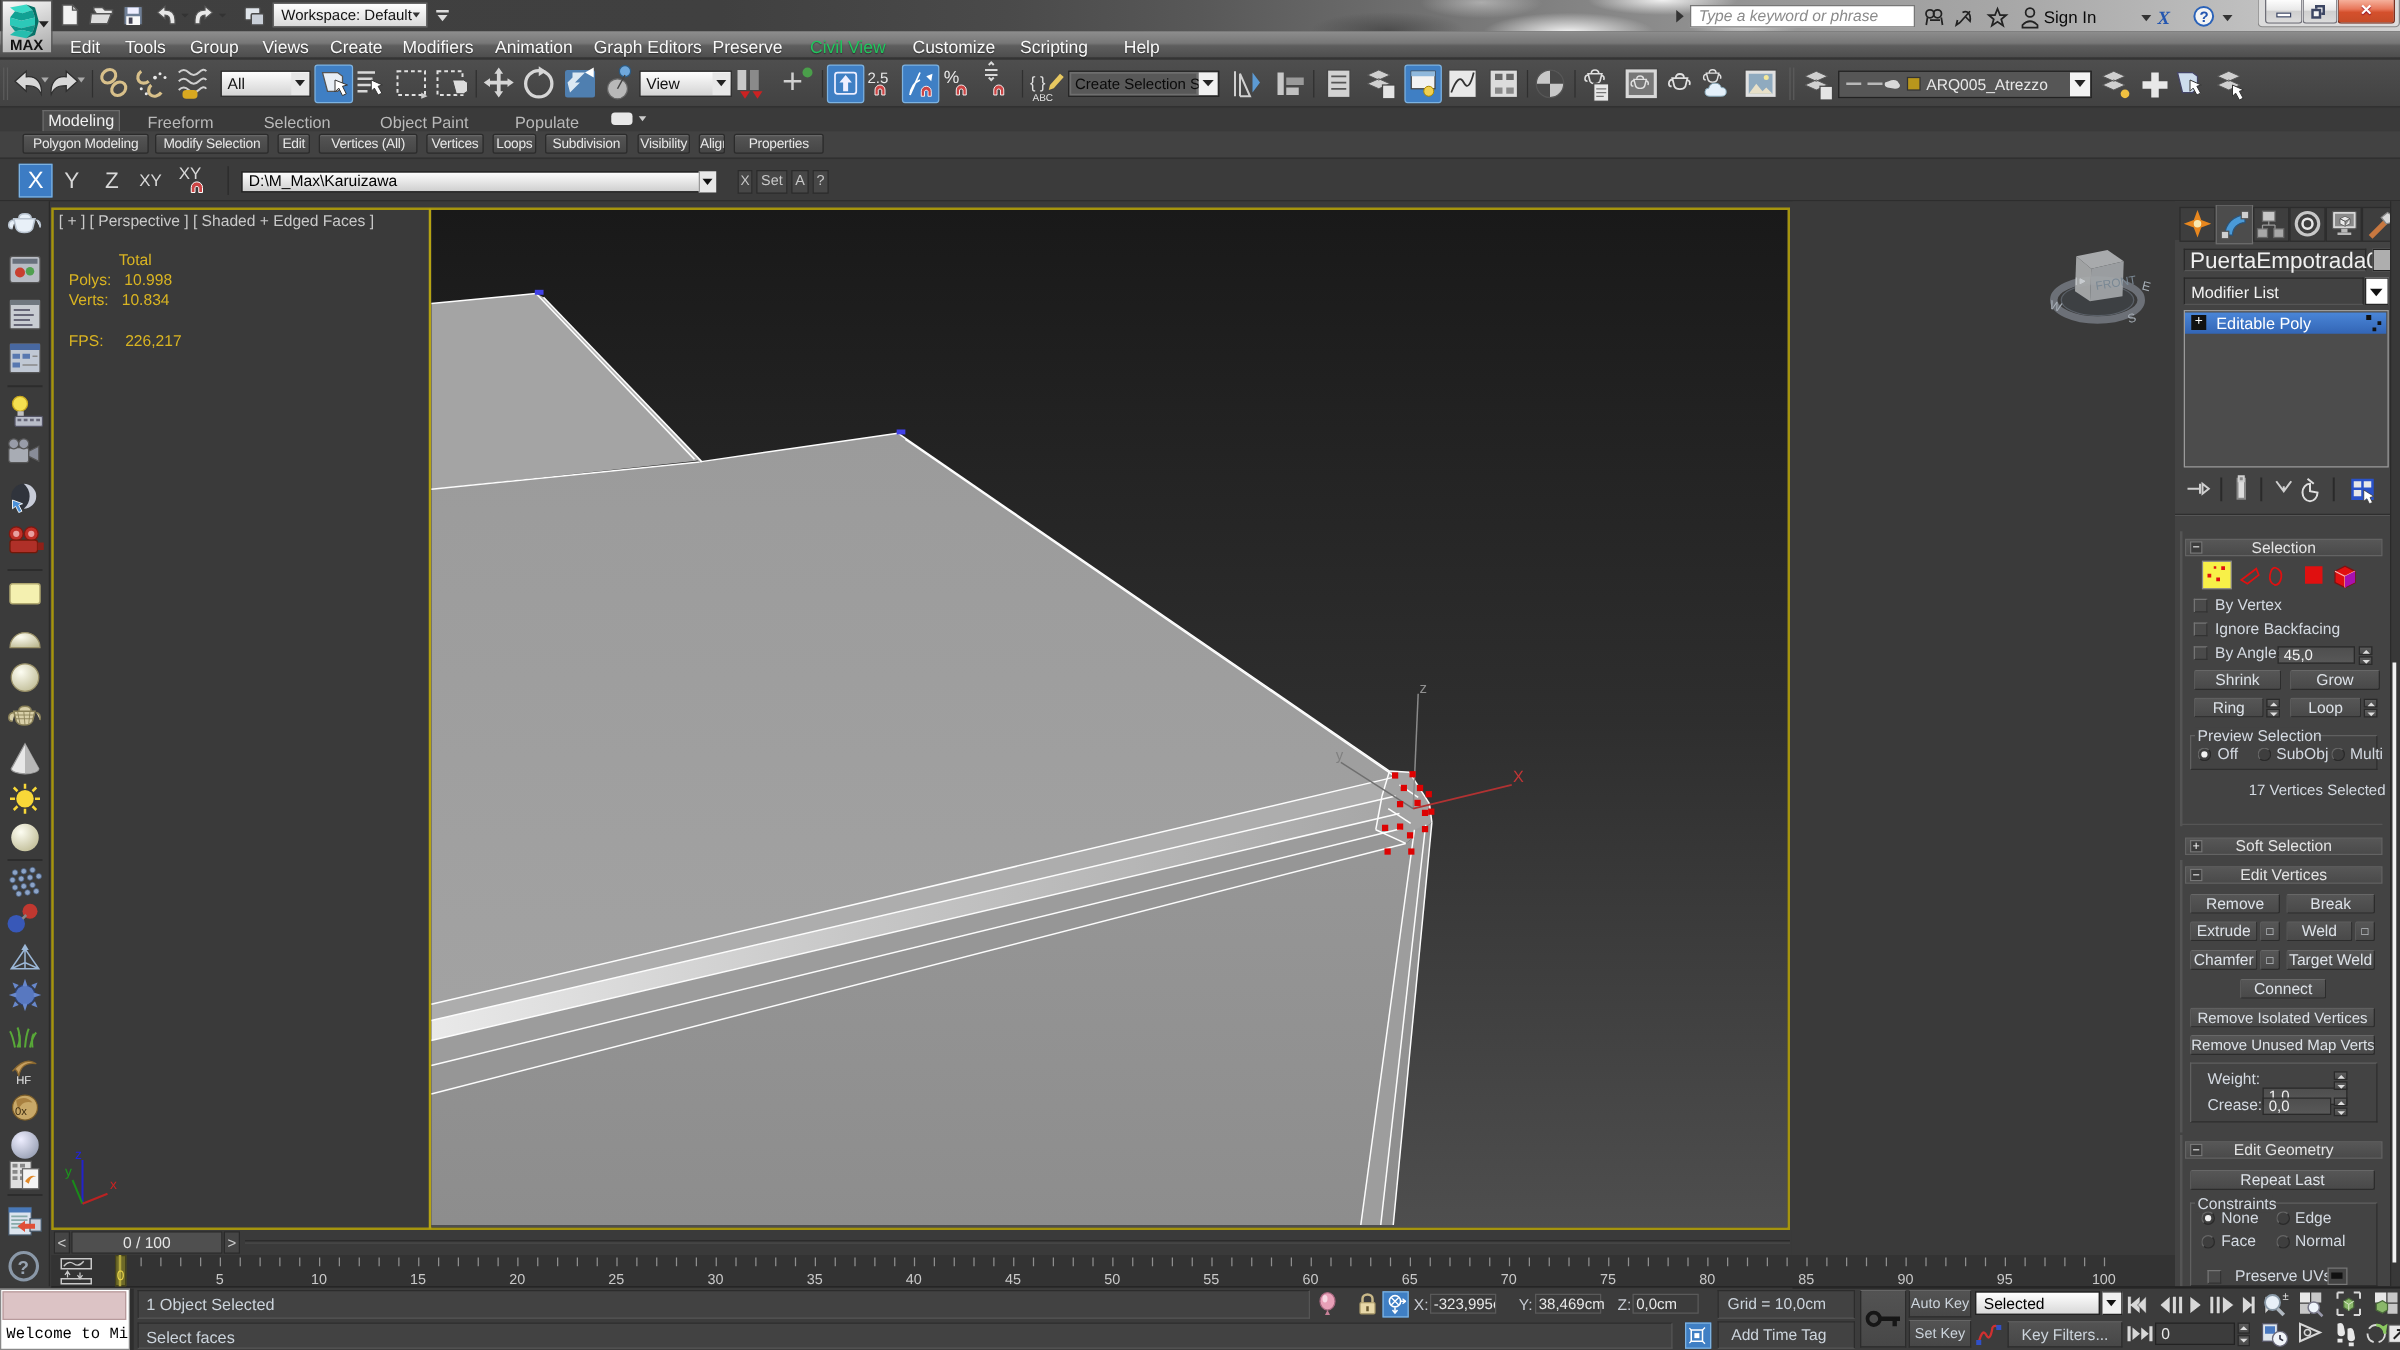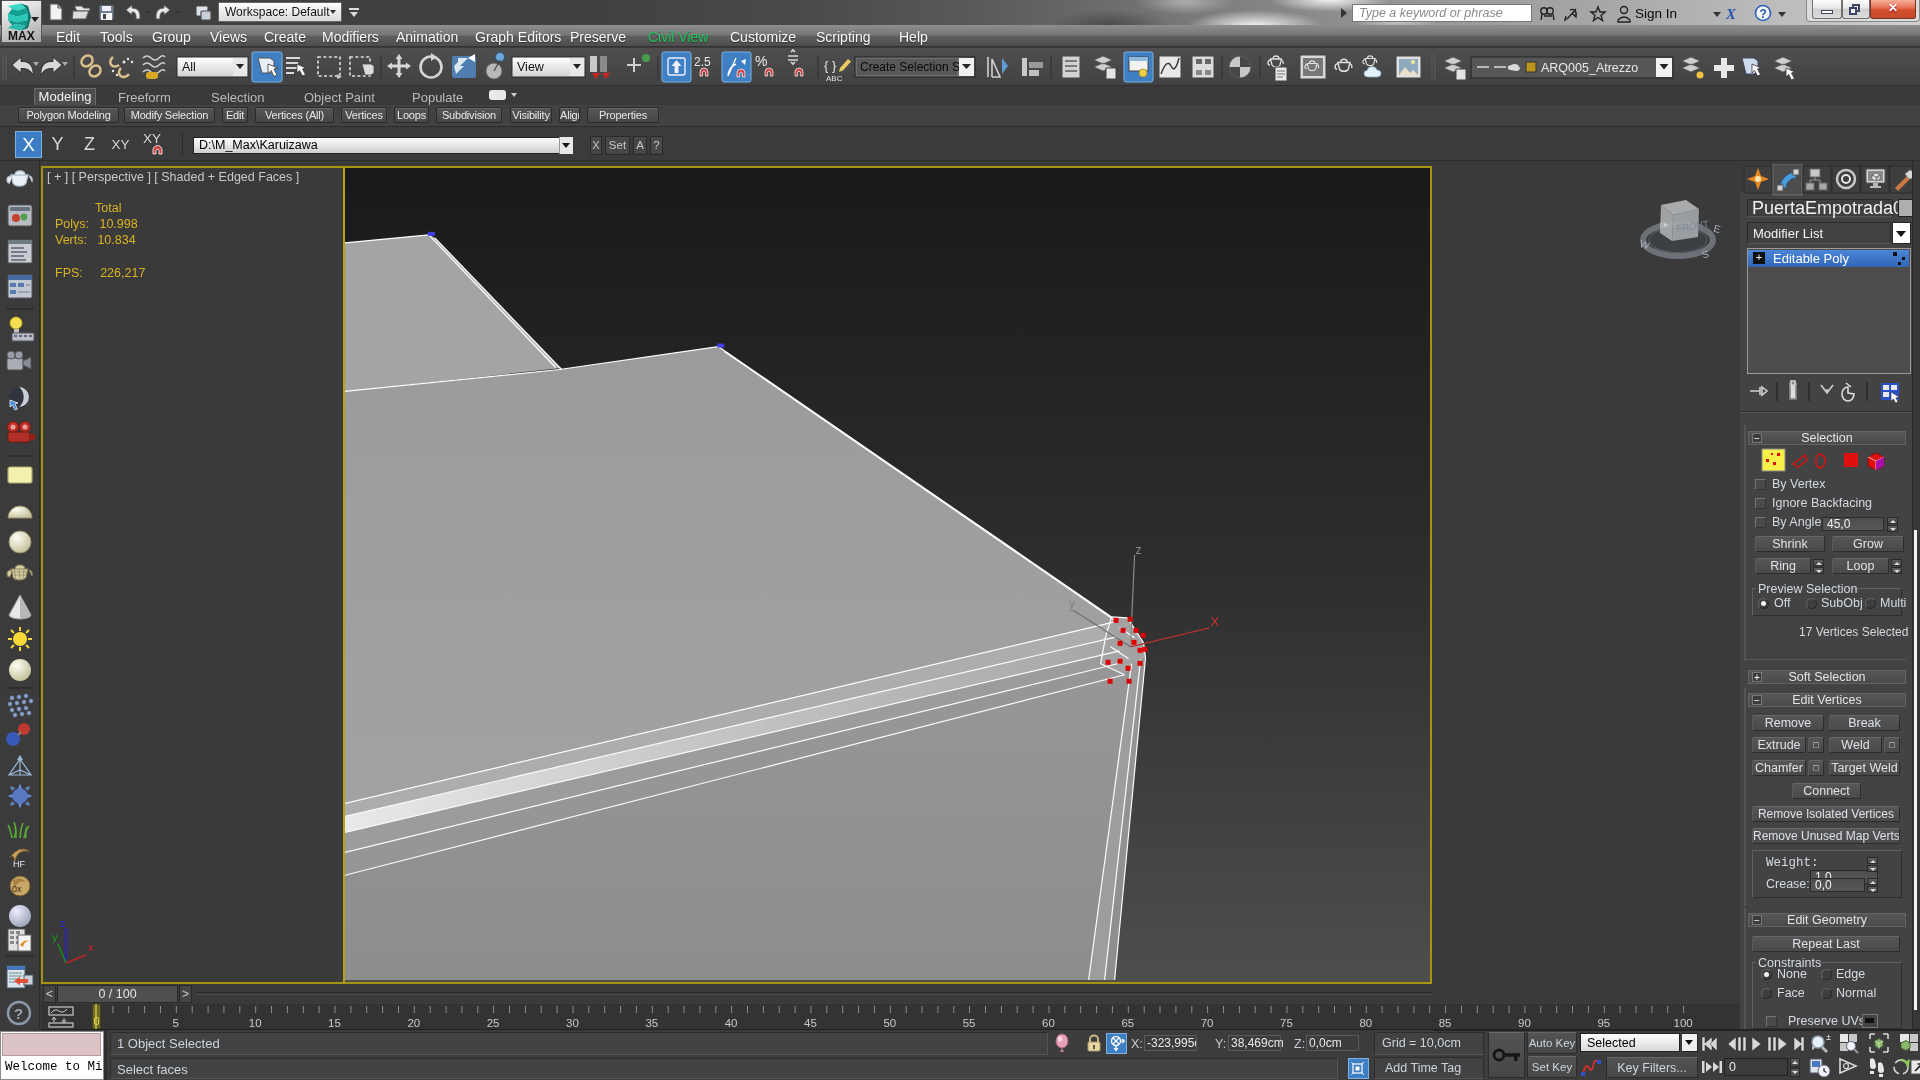--- a/index.html
+++ b/index.html
@@ -850,21 +850,21 @@
     <div class="abs" style="left:1808px;top:737px;width:16px;height:16px;line-height:14px;font-size:9px;background:linear-gradient(#565656,#494949);border:1px solid #2c2c2c;border-top-color:#676767;border-left-color:#5a5a5a;border-radius:2px;color:#dde2e8;text-align:center;white-space:nowrap;overflow:hidden;">□</div>
     <div class="abs" style="left:1829px;top:737px;width:53px;height:16px;line-height:14px;font-size:12.5px;background:linear-gradient(#565656,#494949);border:1px solid #2c2c2c;border-top-color:#676767;border-left-color:#5a5a5a;border-radius:2px;color:#dde2e8;text-align:center;white-space:nowrap;overflow:hidden;">Weld</div>
     <div class="abs" style="left:1884px;top:737px;width:16px;height:16px;line-height:14px;font-size:9px;background:linear-gradient(#565656,#494949);border:1px solid #2c2c2c;border-top-color:#676767;border-left-color:#5a5a5a;border-radius:2px;color:#dde2e8;text-align:center;white-space:nowrap;overflow:hidden;">□</div>
 <div class="abs" style="left:1752px;top:760px;width:54px;height:16px;line-height:14px;font-size:12.5px;background:linear-gradient(#565656,#494949);border:1px solid #2c2c2c;border-top-color:#676767;border-left-color:#5a5a5a;border-radius:2px;color:#dde2e8;text-align:center;white-space:nowrap;overflow:hidden;">Chamfer</div>
     <div class="abs" style="left:1808px;top:760px;width:16px;height:16px;line-height:14px;font-size:9px;background:linear-gradient(#565656,#494949);border:1px solid #2c2c2c;border-top-color:#676767;border-left-color:#5a5a5a;border-radius:2px;color:#dde2e8;text-align:center;white-space:nowrap;overflow:hidden;">□</div>
     <div class="abs" style="left:1829px;top:760px;width:71px;height:16px;line-height:14px;font-size:12.5px;background:linear-gradient(#565656,#494949);border:1px solid #2c2c2c;border-top-color:#676767;border-left-color:#5a5a5a;border-radius:2px;color:#dde2e8;text-align:center;white-space:nowrap;overflow:hidden;">Target Weld</div>
 <div class="abs" style="left:1792px;top:783px;width:69px;height:16px;line-height:14px;font-size:12.5px;background:linear-gradient(#565656,#494949);border:1px solid #2c2c2c;border-top-color:#676767;border-left-color:#5a5a5a;border-radius:2px;color:#dde2e8;text-align:center;white-space:nowrap;overflow:hidden;">Connect</div>
 <div class="abs" style="left:1752px;top:806px;width:148px;height:16px;line-height:14px;font-size:12px;background:linear-gradient(#565656,#494949);border:1px solid #2c2c2c;border-top-color:#676767;border-left-color:#5a5a5a;border-radius:2px;color:#dde2e8;text-align:center;white-space:nowrap;overflow:hidden;">Remove Isolated Vertices</div>
 <div class="abs" style="left:1752px;top:828px;width:148px;height:16px;line-height:14px;font-size:12px;background:linear-gradient(#565656,#494949);border:1px solid #2c2c2c;border-top-color:#676767;border-left-color:#5a5a5a;border-radius:2px;color:#dde2e8;text-align:center;white-space:nowrap;overflow:hidden;">Remove Unused Map Verts</div>
 <div class="abs" style="left:1752px;top:850px;width:150px;height:48px;border:1px solid #606060;border-bottom-color:#2e2e2e;border-right-color:#2e2e2e;"></div>
-<div class="abs" style="left:1766px;top:856px;font-size:12.5px;color:#d4dae2;white-space:nowrap;font-family:Liberation Mono, monospace;">Weight:</div>
+<div class="abs" style="left:1766px;top:856px;font-size:12.5px;color:#d4dae2;white-space:nowrap;">Weight:</div>
     <div class="abs" style="left:1810px;top:870px;width:68px;height:14px;line-height:13px;background:linear-gradient(#4e4e4e,#585858);border:1px solid #2a2a2a;color:#f2f2f2;font-size:12px;padding-left:4px;">1,0</div>
     <div class="abs" style="left:1867px;top:857px;width:11px;height:7px;background:linear-gradient(#5c5c5c,#4a4a4a);border:1px solid #2a2a2a;">
       <div style="margin:1.5px auto 0;width:0;height:0;border-left:3px solid transparent;border-right:3px solid transparent;border-bottom:3.5px solid #ddd;"></div>
     </div>
     <div class="abs" style="left:1867px;top:865px;width:11px;height:7px;background:linear-gradient(#5c5c5c,#4a4a4a);border:1px solid #2a2a2a;">
       <div style="margin:1.5px auto 0;width:0;height:0;border-left:3px solid transparent;border-right:3px solid transparent;border-top:3.5px solid #ddd;"></div>
     </div>
 <div class="abs" style="left:1766px;top:877px;font-size:12.5px;color:#d4dae2;white-space:nowrap;">Crease:</div>
     <div class="abs" style="left:1810px;top:878px;width:55px;height:14px;line-height:13px;background:linear-gradient(#4e4e4e,#585858);border:1px solid #2a2a2a;color:#f2f2f2;font-size:12px;padding-left:4px;">0,0</div>
     <div class="abs" style="left:1867px;top:878px;width:11px;height:7px;background:linear-gradient(#5c5c5c,#4a4a4a);border:1px solid #2a2a2a;">

